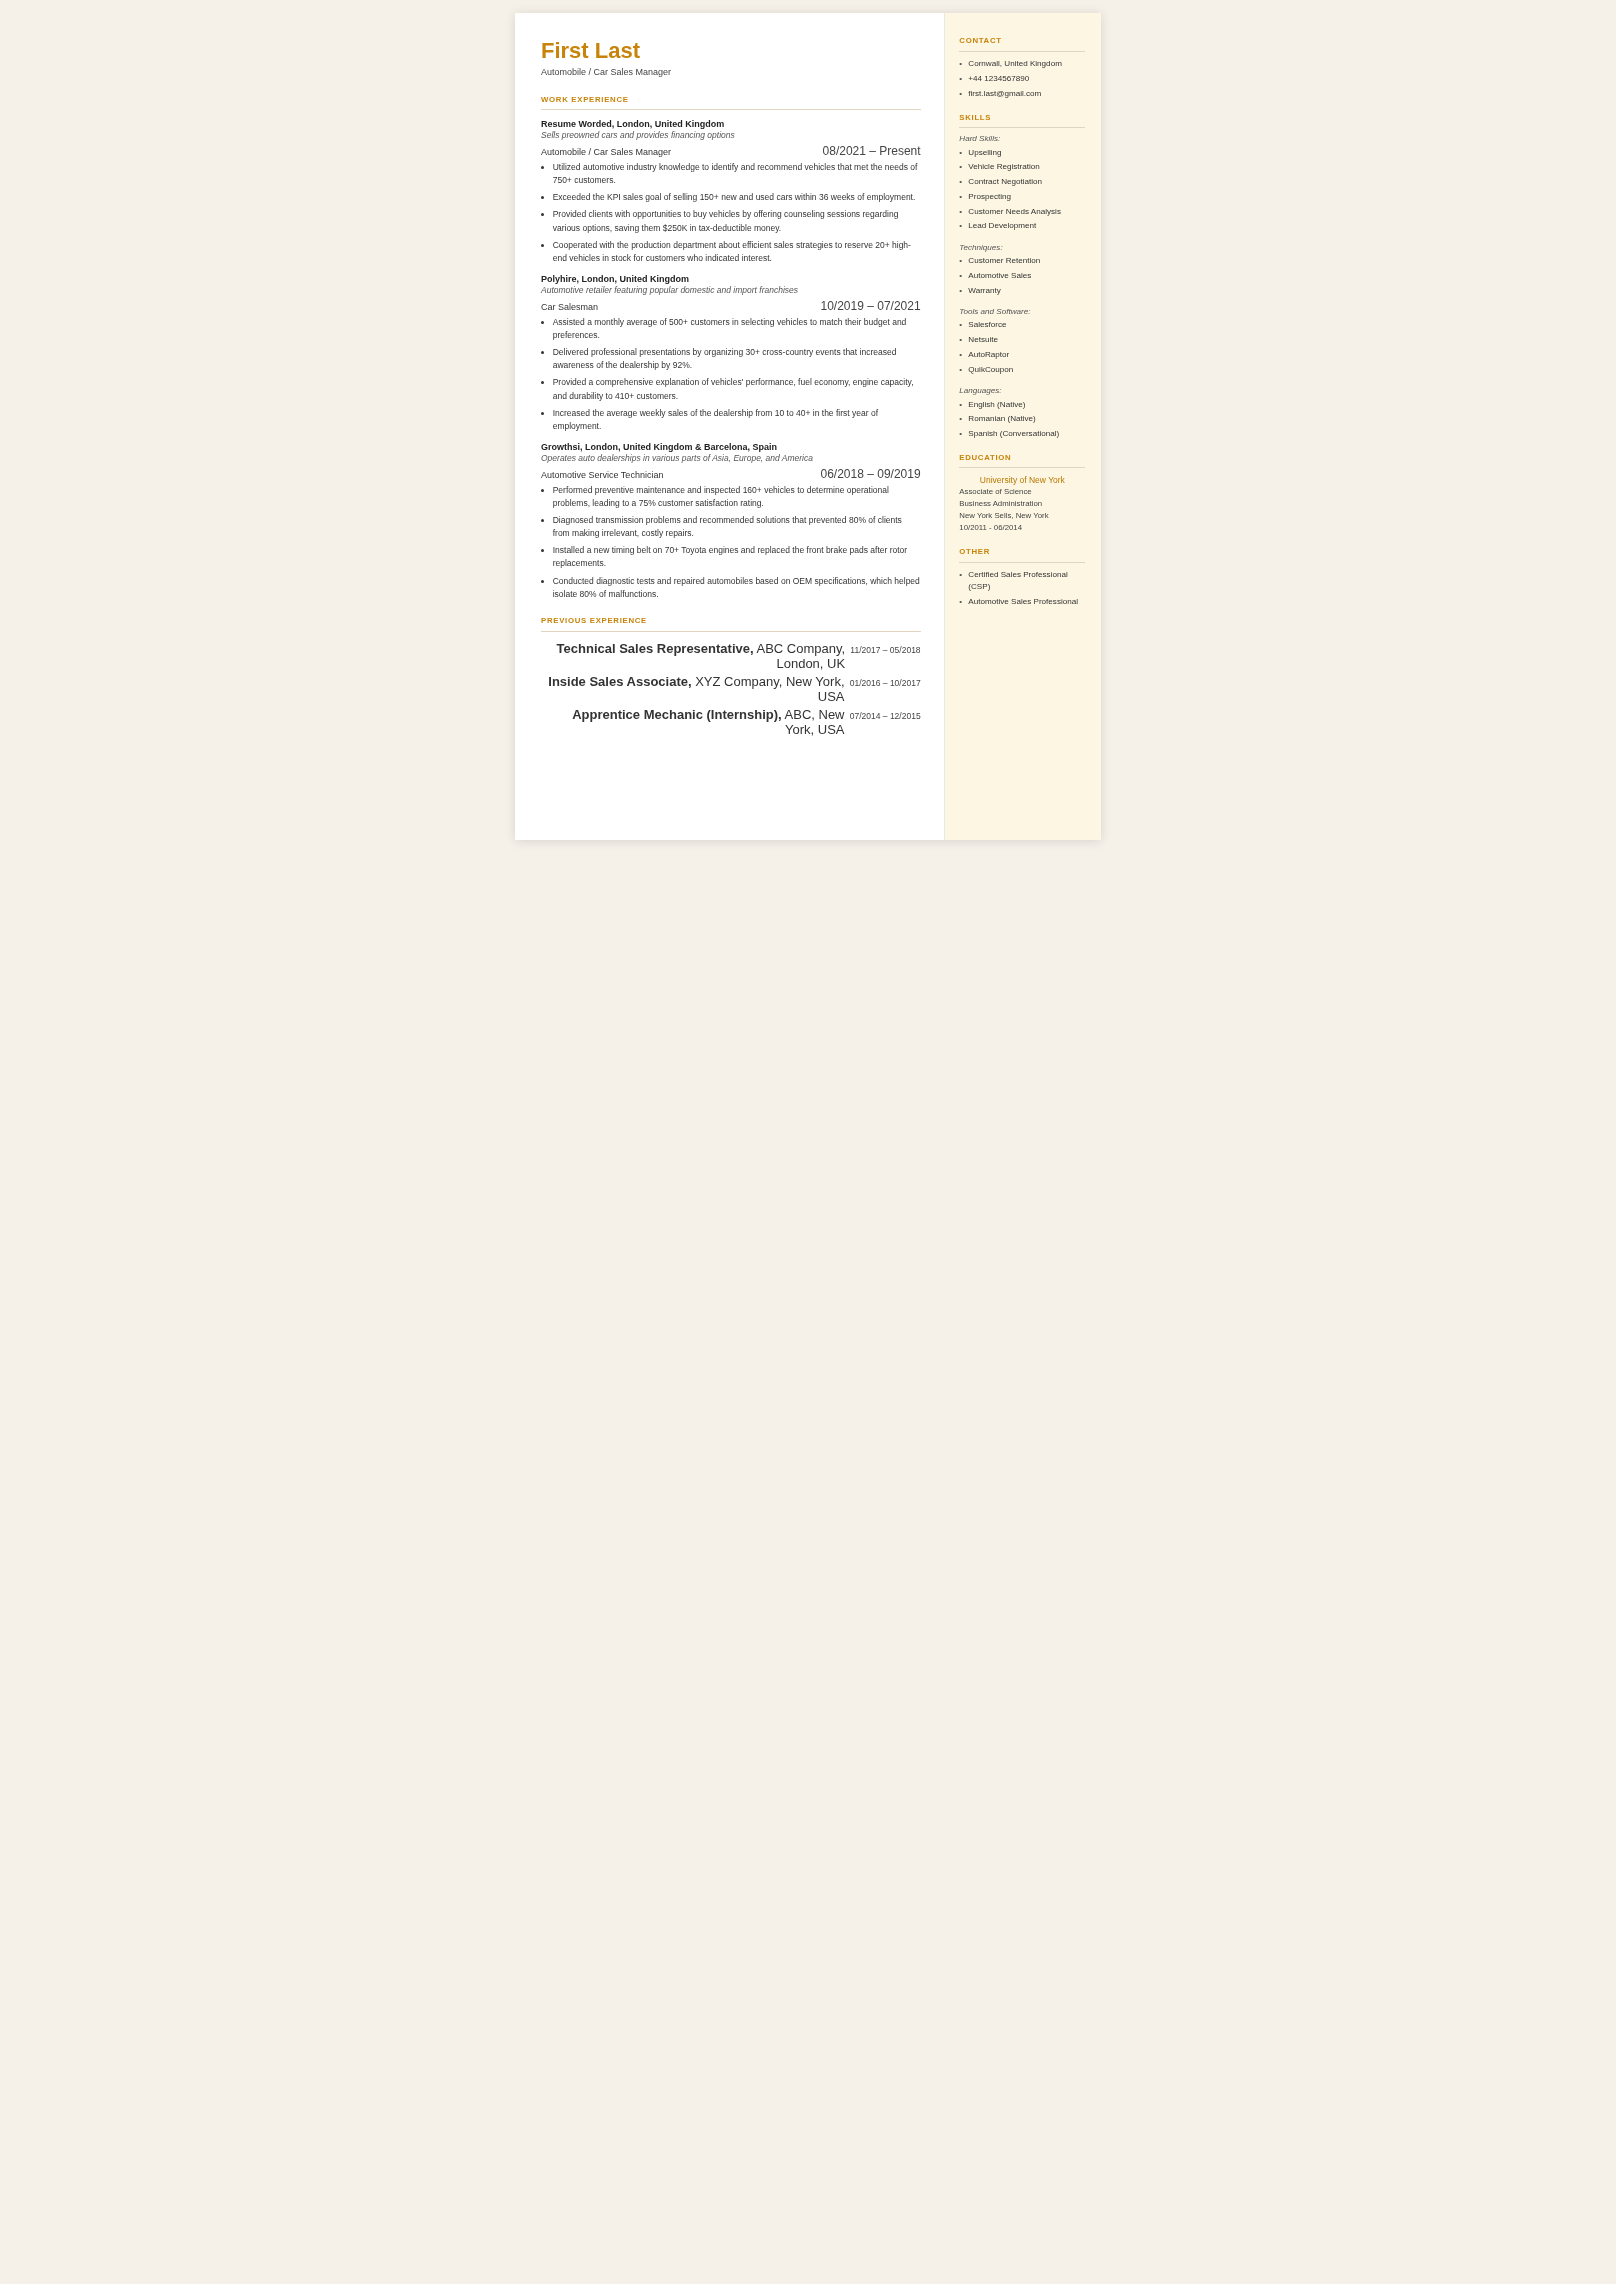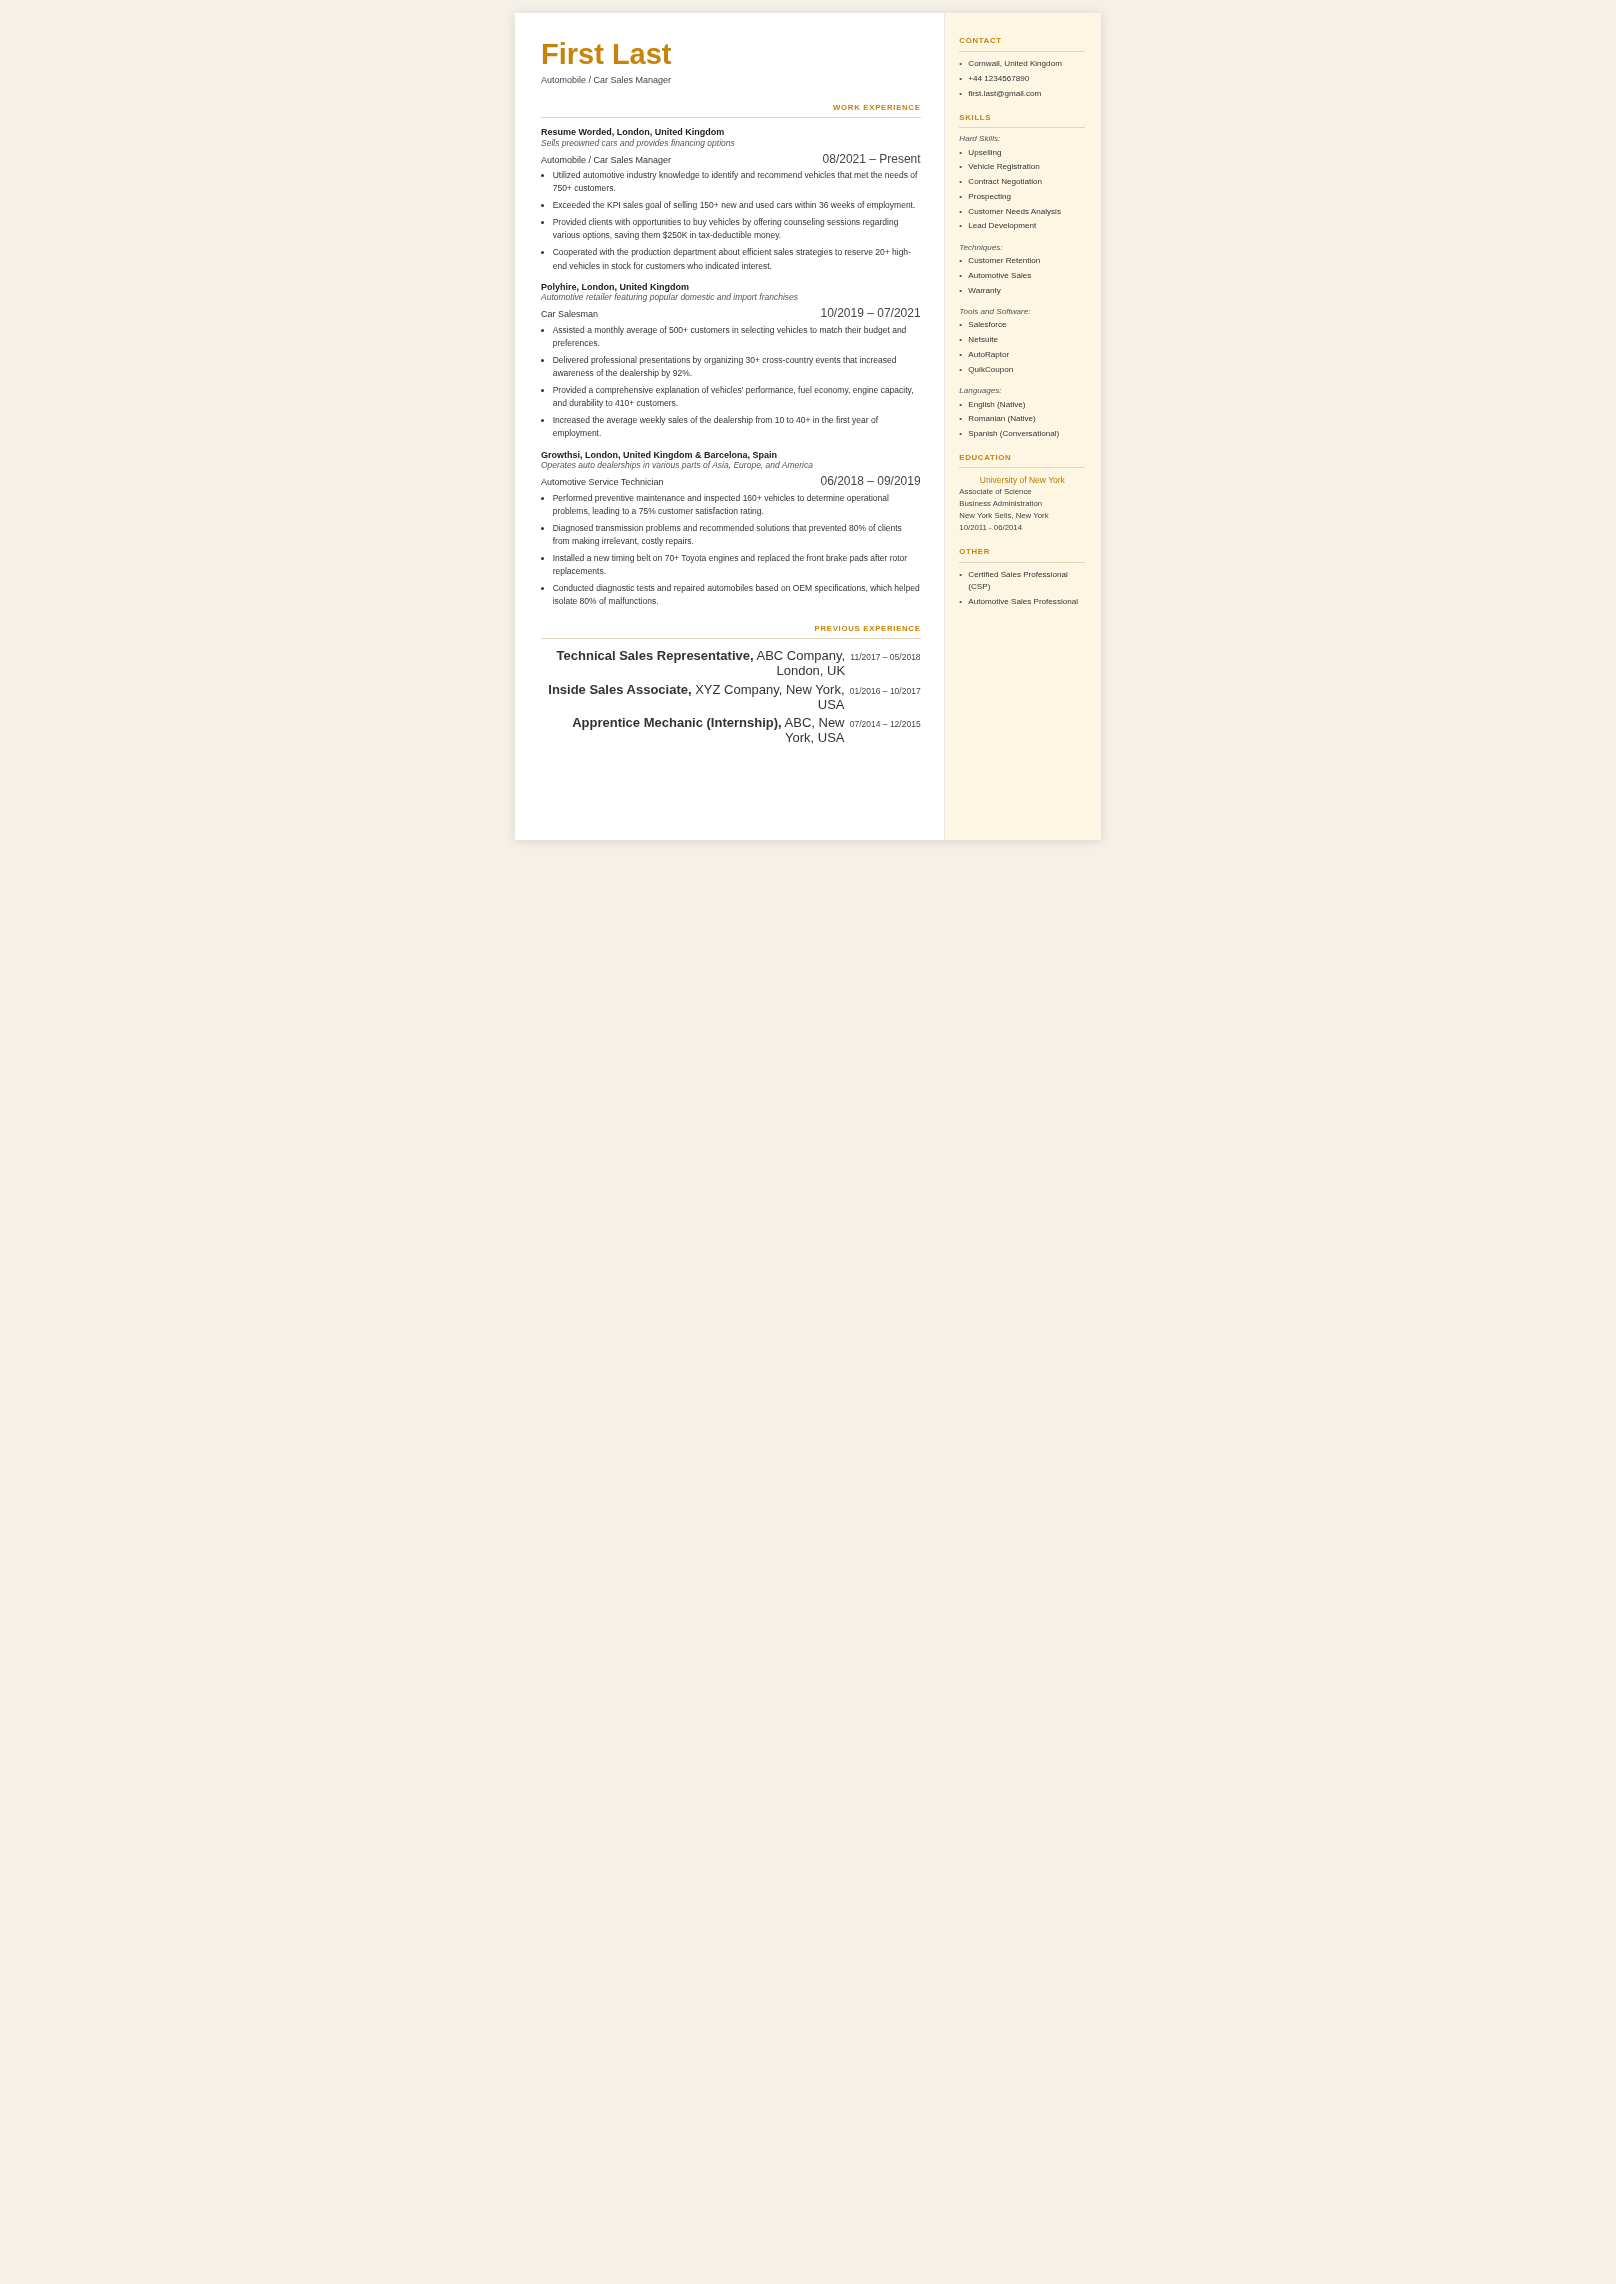--- a/index.html
+++ b/index.html
@@ -20,21 +20,21 @@
       flex-direction: row;
       box-shadow: 0 1.3px 10.4px rgba(0,0,0,0.12);
     }
     
     .left-col {
       flex: 1 1 0;
       padding: 26px 23.4px 26px 26px;
       border-right: 0.7px solid #e8e8e8;
     }
     .name {
-      font-size: 29px;
+      font-size: 22px;
       font-weight: bold;
       color: #c8840a;
       font-family: 'Arial', sans-serif;
       line-height: 1.1;
       margin-bottom: 3.9px;
     }
     .subtitle {
       font-size: 9px;
       color: #444;
       font-family: 'Arial', sans-serif;
@@ -42,21 +42,20 @@
     }
     .section-title {
       font-size: 7.8px;
       font-weight: bold;
       color: #c8840a;
       letter-spacing: 0.7px;
       text-transform: uppercase;
       margin-bottom: 5.2px;
       margin-top: 15.6px;
       font-family: 'Arial', sans-serif;
-      text-align: right;
     }
     .section-divider {
       border: none;
       border-top: 1px solid #e0d5c0;
       margin-bottom: 9px;
     }
     .job-company {
       font-size: 9px;
       font-weight: bold;
       color: #222;

